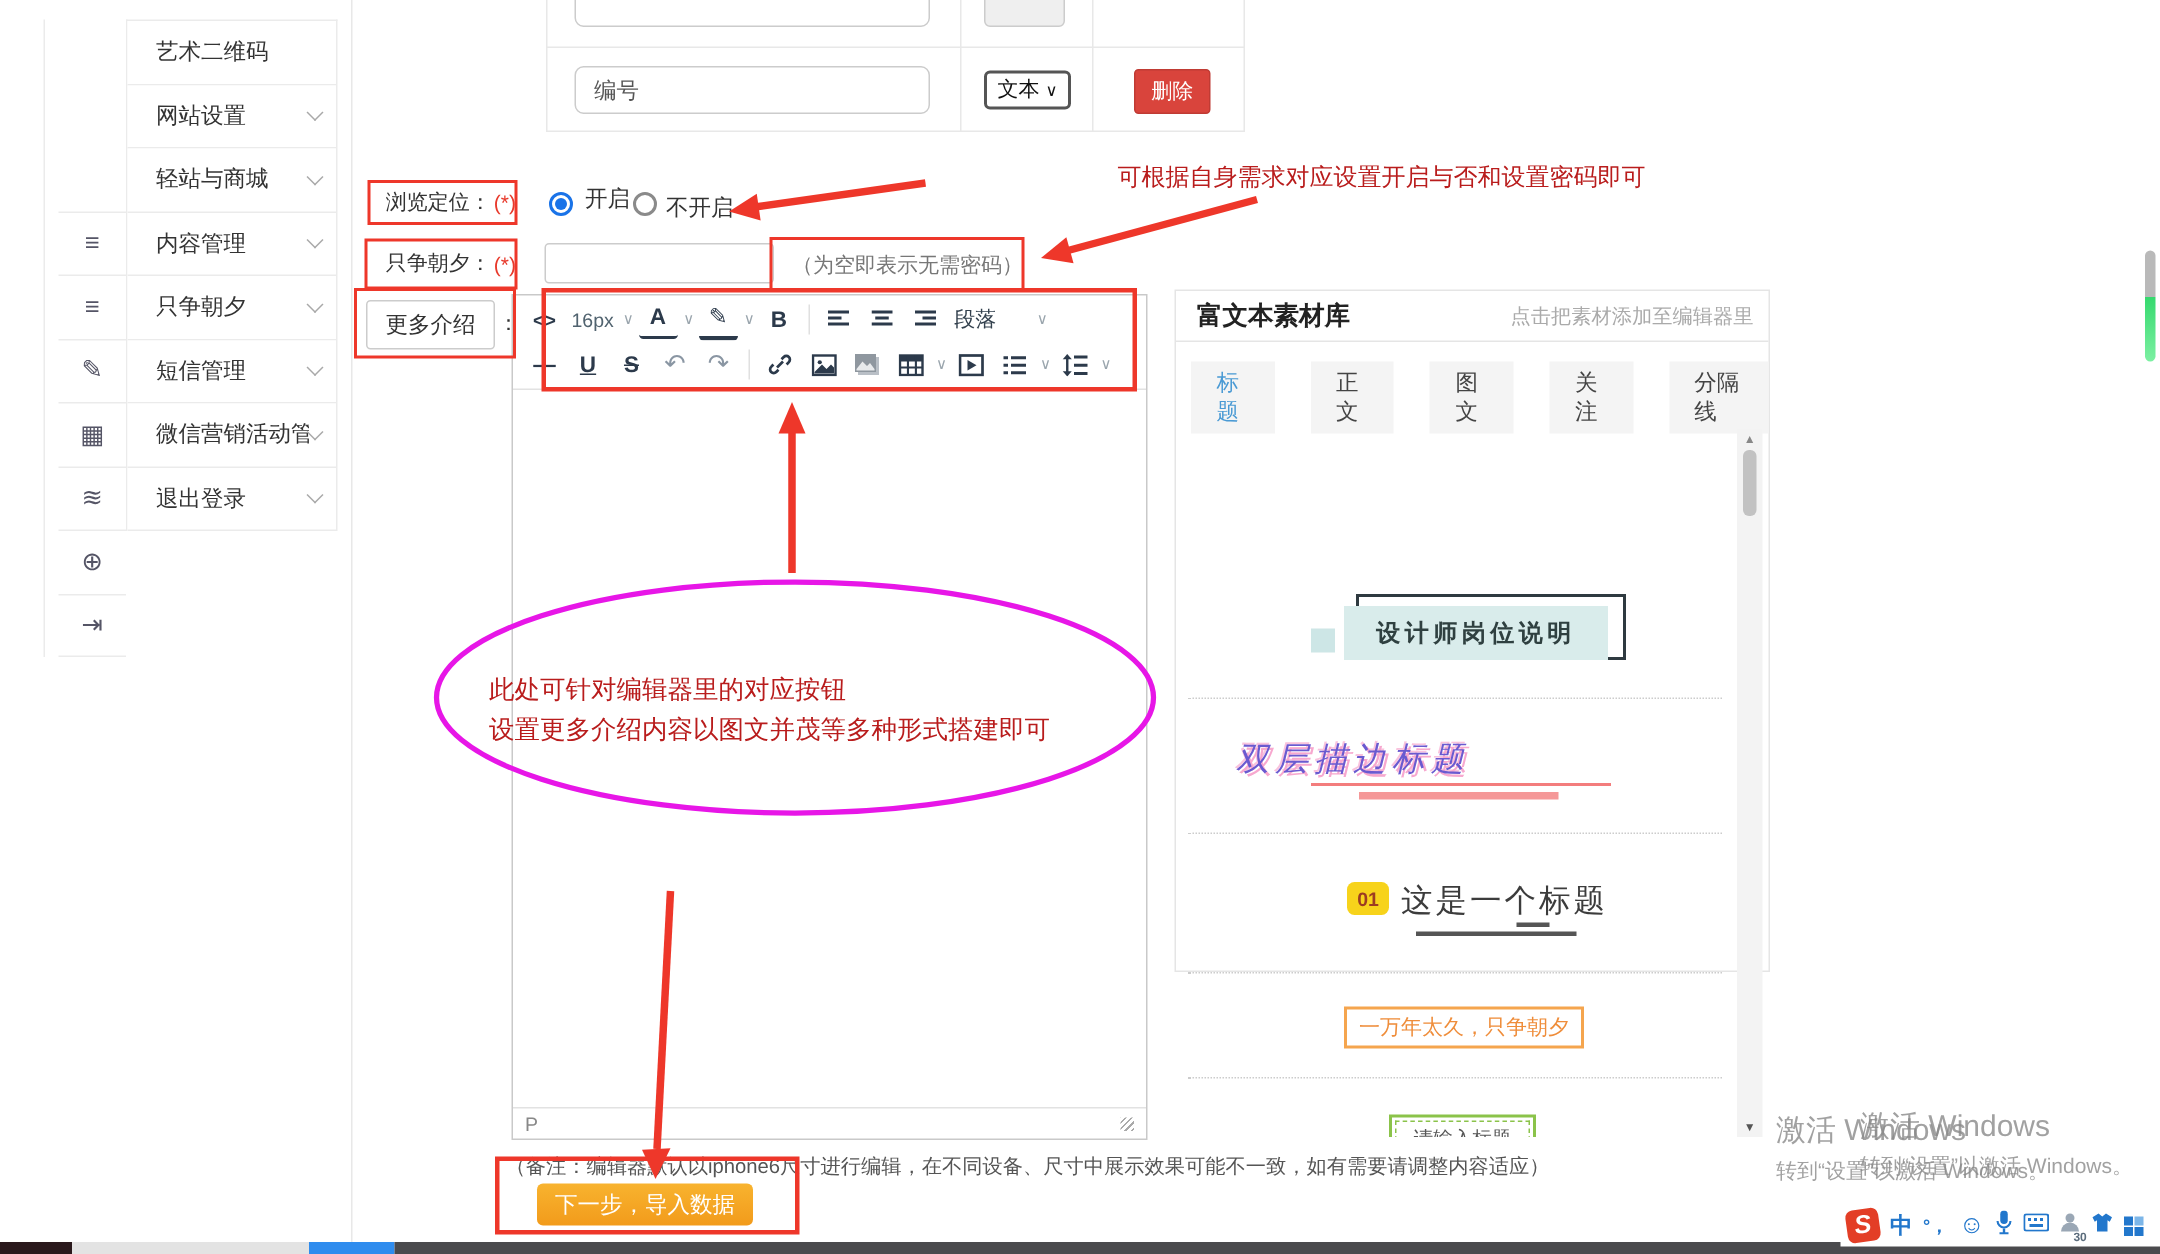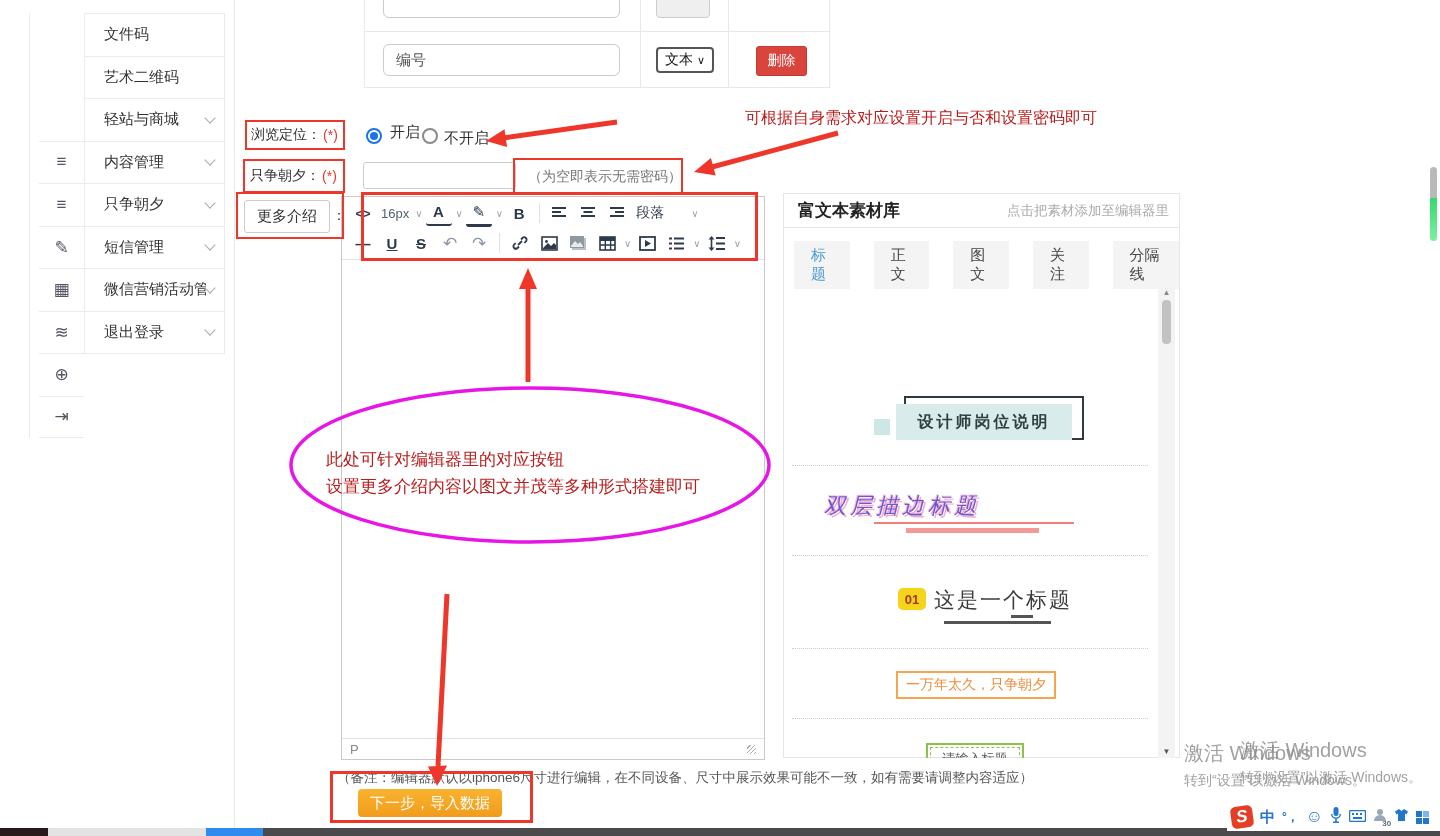--- a/index.html
+++ b/index.html
@@ -31,21 +31,21 @@
        font-size:15px;color:#555;padding:0 12px;font-family:inherit;}
   .sel-disabled{left:656px;top:-6px;width:54px;height:24px;background:#efefef;
        border:1px solid #ccc;border-radius:4px;box-sizing:border-box;}
   .sel{left:656px;top:47px;width:58px;height:26px;box-sizing:border-box;border:2px solid #555;
        border-radius:4px;display:flex;align-items:center;justify-content:center;gap:4px;
        font-size:14px;color:#111;background:#fff;cursor:pointer;}
   .btn-del{left:756px;top:46px;width:49px;height:28px;background:#d9443c;border:1px solid #c03b34;
        border-radius:3px;color:#fff;font-size:14px;display:flex;align-items:center;
        justify-content:center;cursor:pointer;}
   
-  .flabel{font-size:14px;color:#333;white-space:nowrap;display:flex;align-items:center;justify-content:center;}
+  .flabel{font-size:14px;color:#333;white-space:nowrap;display:flex;align-items:center;justify-content:flex-end;}
   .req{color:#e8392b;margin-left:2px;}
   .radio-on{width:16px;height:16px;border-radius:50%;border:2px solid #1a73e8;box-sizing:border-box;
        display:flex;align-items:center;justify-content:center;background:#fff;}
   .radio-on i{width:8px;height:8px;border-radius:50%;background:#1a73e8;}
   .radio-off{width:16px;height:16px;border-radius:50%;border:2px solid #8a8a8a;box-sizing:border-box;background:#fff;}
   .rlabel{font-size:15px;color:#333;}
   .pw-input{left:363px;top:162px;width:153px;height:27px;}
   .hint{font-size:14px;color:#777;white-space:nowrap;}
   .more-btn{left:244px;top:200px;width:84px;height:31px;border:1px solid #ccc;border-radius:3px;
        background:#fff;display:flex;align-items:center;justify-content:center;font-size:15px;color:#333;cursor:pointer;}
@@ -62,21 +62,21 @@
   .tsize{font-size:13px;color:#51636f;font-weight:normal;}
   .tA{border-bottom:2px solid #2c3a4b;line-height:14px;}
   .tpen{border-bottom:3px solid #2c3a4b;line-height:13px;font-weight:normal;}
   .tpara{font-size:14px;font-weight:normal;color:#33414e;}
   .econtent{flex:1;background:#fff;}
   .estatus{height:20px;border-top:1px solid #e2e2e2;display:flex;align-items:center;
        padding:0 8px;font-size:13px;color:#888;}
   .eresize{margin-left:auto;width:9px;height:9px;
        background:repeating-linear-gradient(135deg,transparent 0 2px,#aaa 2px 3px);cursor:nwse-resize;}
   
-  .panel{left:783px;top:193px;width:397px;height:565px;box-sizing:border-box;
+  .panel{left:783px;top:193px;width:397px;height:455px;box-sizing:border-box;
        border:1px solid #e5e5e5;background:#fff;}
   .phead{height:34px;box-sizing:border-box;border-bottom:1px solid #e5e5e5;display:flex;
        align-items:center;padding:0 10px 0 14px;}
   .ptitle{font-size:17px;font-weight:bold;color:#222;}
   .phint{margin-left:auto;font-size:13.5px;color:#aaa;}
   .ptabs{position:absolute;left:10px;top:47px;display:flex;gap:24px;}
   .ptab{padding:5px 17px;background:#f4f4f4;font-size:15px;color:#444;cursor:pointer;}
   .ptab.active{color:#4a9ad4;}
   .pbody{position:absolute;left:0;top:92px;width:372px;height:472px;overflow:hidden;}
   .pdiv{position:absolute;left:8px;width:356px;border-top:1px dotted #ccc;height:0;}
@@ -165,24 +165,25 @@
   <div class="icell">
       <span>⊕</span>
     </div>
   <div class="icell">
       <span>⇥</span>
     </div>
 </div>
 
 <div class="abs side-menu">
   <div class="mrow">
-      <span class="lbl">文件码</span>
-    </div>
-  <div class="mrow">
       <span class="lbl">艺术二维码</span>
+    </div>
+  <div class="mrow">
+      <span class="lbl">网站设置</span>
+      <span class="chev"></span>
     </div>
   <div class="mrow">
       <span class="lbl">轻站与商城</span>
       <span class="chev"></span>
     </div>
   <div class="mrow">
       <span class="lbl">内容管理</span>
       <span class="chev"></span>
     </div>
   <div class="mrow">

